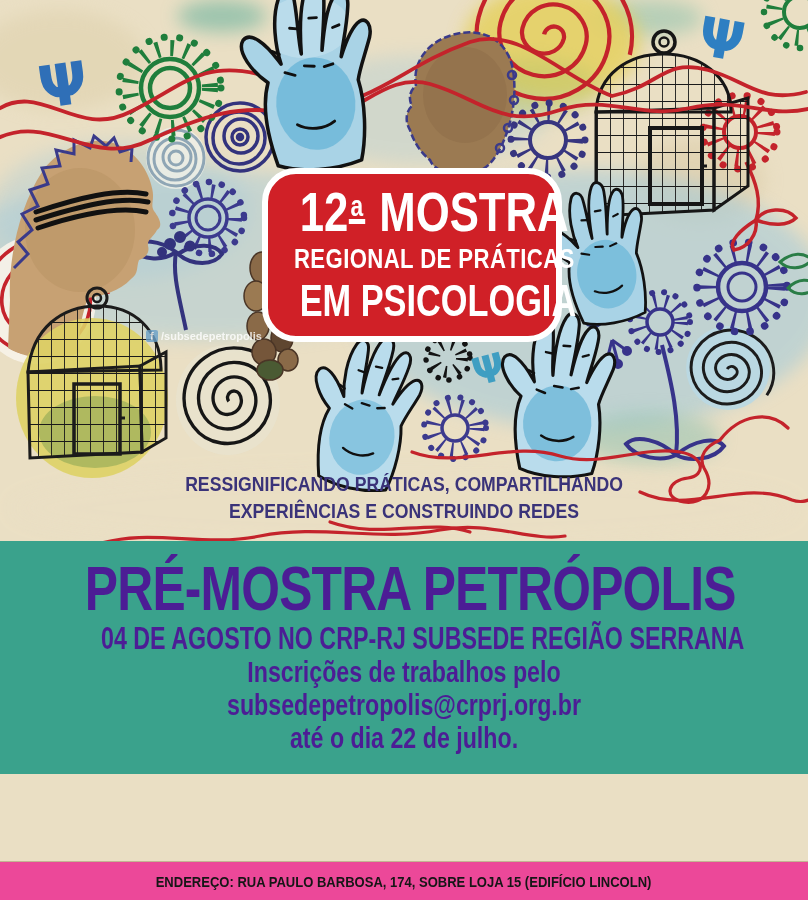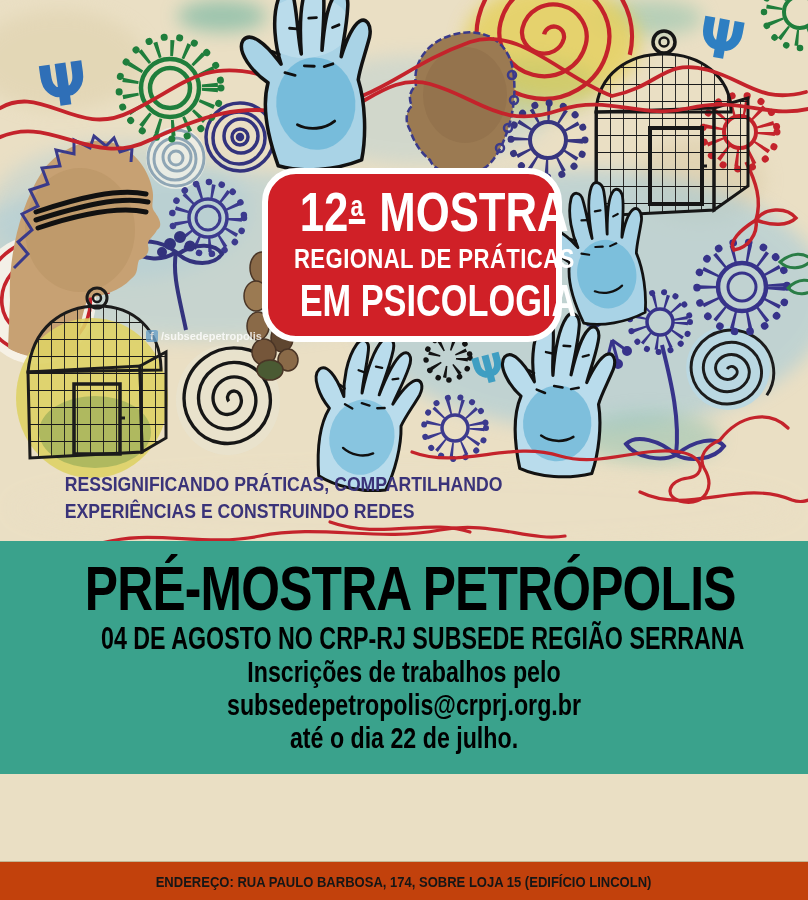--- a/index.html
+++ b/index.html
@@ -22,38 +22,38 @@
   .b2{font-size:27px;font-weight:bold;line-height:31px;margin-top:2px;transform:scaleX(.82);letter-spacing:.5px;}
   .b3{font-size:44px;font-weight:bold;line-height:48px;margin-top:2px;transform:scaleX(.78);}
 
   
   .watermark{position:absolute;left:146px;top:330px;display:flex;align-items:center;gap:3px;
     opacity:.8;color:#fff;font-size:11px;font-weight:bold;}
   .wm-icon{display:inline-flex;align-items:center;justify-content:center;width:12px;height:12px;
     background:#6aa0c8;color:#fff;border-radius:2px;font-size:10px;font-weight:bold;}
 
   
-  .tagline{position:absolute;left:0;top:470px;width:808px;text-align:left;color:#3a3379;
+  .tagline{position:absolute;left:0;top:470px;width:808px;text-align:center;color:#3a3379;
     font-weight:bold;}
   .tagline div{font-size:21px;line-height:27px;transform:scaleX(.84);transform-origin:center;white-space:nowrap;}
 
   
-  .band{top:541px;height:233px;background:#3aa28c;color:#000000;text-align:center;}
+  .band{top:541px;height:233px;background:#3aa28c;color:#4c1d95;text-align:center;}
   .band div{transform-origin:center;white-space:nowrap;}
   .band-title{font-size:63px;font-weight:bold;line-height:64px;margin-top:15px;
     transform:scaleX(.79);letter-spacing:-1px;}
   .band-sub{font-size:31px;font-weight:bold;line-height:34px;margin-top:2px;transform:scaleX(.75);}
   .band-info{}
   .band-info div{font-size:29px;font-weight:bold;line-height:33px;transform:scaleX(.8);}
 
   
   .footer{top:774px;height:87px;background:#eadfc4;}
 
   
-  .address{top:861px;height:39px;background:#c2410c;border-top:1px solid #c3b592;
+  .address{top:861px;height:39px;background:#ec4899;border-top:1px solid #c3b592;
     display:flex;align-items:center;justify-content:center;color:#161616;}
   .address div{font-size:14px;font-weight:bold;transform:scaleX(.93);transform-origin:center;white-space:nowrap;}
 </style>
 </head>
 <body>
 
 <div class="poster">
 
   <section class="illustration">
     <svg width="808" height="541" viewBox="0 0 808 541">

